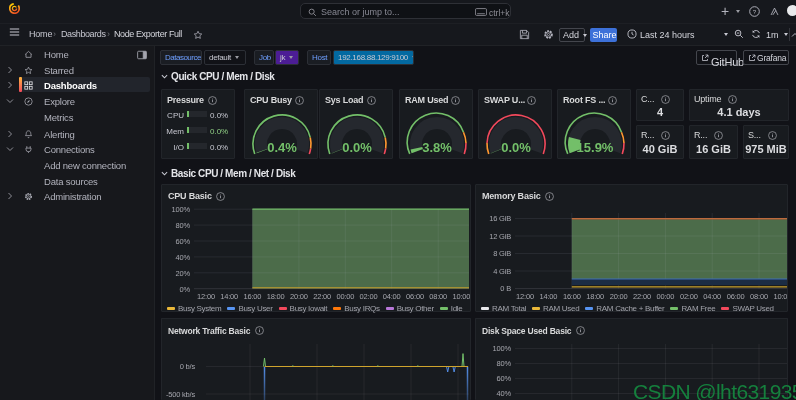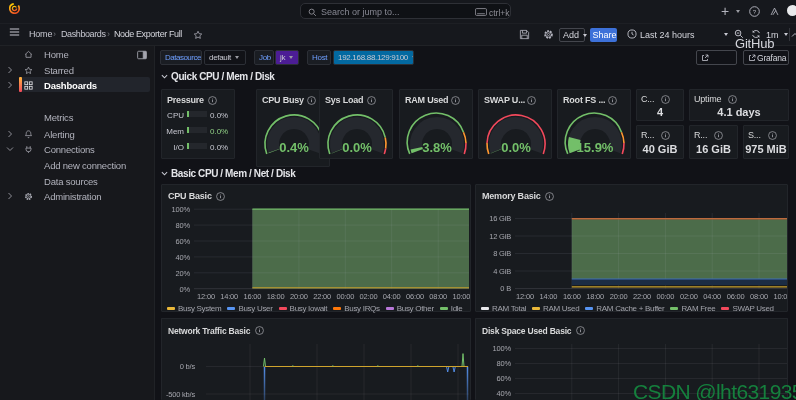--- a/index.html
+++ b/index.html
@@ -142,20 +142,30 @@
           <path d="M5 2l6 6-6 6" fill="none" stroke="#8e8e96" stroke-width="2"></path>
         </svg>
       <svg class="micon" viewBox="0 0 16 16">
           <rect x="1.5" y="1.5" width="5" height="5" fill="none" stroke="#e0e1e6" stroke-width="1.5"></rect>
           <rect x="9.5" y="1.5" width="5" height="5" fill="none" stroke="#e0e1e6" stroke-width="1.5"></rect>
           <rect x="1.5" y="9.5" width="5" height="5" fill="none" stroke="#e0e1e6" stroke-width="1.5"></rect>
           <rect x="9.5" y="9.5" width="5" height="5" fill="none" stroke="#e0e1e6" stroke-width="1.5"></rect>
         </svg>
       <div class="mtext" style="color:#ffffff;font-weight:700;">Dashboards</div>
     </div>
+    <div class="mrow" style="top:48.4px;">
+      <svg class="chev" viewBox="0 0 16 16">
+          <path d="M2 5l6 6 6-6" fill="none" stroke="#8e8e96" stroke-width="2"></path>
+        </svg>
+      <svg class="micon" viewBox="0 0 16 16">
+          <circle cx="8" cy="8" r="6.5" fill="none" stroke="#a4a5ae" stroke-width="1.4"></circle>
+          <path d="M10.5 5.5L9 9 5.5 10.5 7 7z" fill="#a4a5ae"></path>
+        </svg>
+      <div class="mtext">Explore</div>
+    </div>
     <div class="mrow" style="top:64.3px;">
       <div class="mtext">Metrics</div>
     </div>
     <div class="mrow" style="top:80.5px;">
       <svg class="chev" viewBox="0 0 16 16">
           <path d="M5 2l6 6-6 6" fill="none" stroke="#8e8e96" stroke-width="2"></path>
         </svg>
       <svg class="micon" viewBox="0 0 16 16">
           <path d="M8 1.5c-2.5 0-4 2-4 4.5 0 3-1.5 4-1.5 4h11S12 9 12 6c0-2.5-1.5-4.5-4-4.5z M6.5 12.5a1.6 1.6 0 0 0 3 0" fill="none" stroke="#a4a5ae" stroke-width="1.4"></path>
         </svg>
@@ -192,21 +202,21 @@
   <div class="chip chiplabel" style="left:160px;width:42px;letter-spacing:-0.5px;">Datasource</div>
   <div class="chip" style="left:204px;width:42px;background:#111217;">default<span class="caret"></span></div>
   <div class="chip chiplabel" style="left:254px;width:20px;">Job</div>
   <div class="chip" style="left:275px;width:24px;background:#4c1d95;">jk<span class="caret"></span></div>
   <div class="chip chiplabel" style="left:307px;width:24px;">Host</div>
   <div class="chip" style="left:333px;width:81px;background:#0369a1;">192.168.88.129:9100<span class="caret"></span></div>
   <div class="abs" style="left:696px;top:50px;width:41px;height:15px;border:1px solid #44464d;border-radius:2px;"></div>
   <svg class="abs" style="left:701px;top:53.5px" width="8" height="8" viewBox="0 0 16 16">
       <path d="M6 3H3v10h10v-3 M9 2h5v5 M14 2L8 8" fill="none" stroke="#c7c8d1" stroke-width="1.6"></path>
     </svg>
-  <div class="txt" style="left:711px;top:36px;font-size:13px;letter-spacing:-0.2px;color:#d5d6dd;margin-left:24px;">GitHub</div>
+  <div class="txt" style="left:711px;top:56px;font-size:11px;letter-spacing:-0.2px;color:#d5d6dd;">GitHub</div>
   <div class="abs" style="left:743px;top:50px;width:46px;height:15px;border:1px solid #44464d;border-radius:2px;"></div>
   <svg class="abs" style="left:748px;top:53.5px" width="8" height="8" viewBox="0 0 16 16">
       <path d="M6 3H3v10h10v-3 M9 2h5v5 M14 2L8 8" fill="none" stroke="#c7c8d1" stroke-width="1.6"></path>
     </svg>
   <div class="txt" style="left:757px;top:53px;font-size:8.5px;letter-spacing:-0.2px;color:#d5d6dd;">Grafana</div>
 
   <svg class="abs" style="left:161px;top:73px" width="7" height="7" viewBox="0 0 16 16">
       <path d="M2 5l6 6 6-6" fill="none" stroke="#c7c8d1" stroke-width="2.4"></path>
     </svg>
   <div class="txt" style="left:171px;top:70.5px;font-size:10px;letter-spacing:-0.4px;font-weight:700;color:#e4e5e9;">Quick CPU / Mem / Disk</div>
@@ -224,21 +234,21 @@
     <div class="txt" style="left:0;top:20.5px;width:22px;text-align:right;font-size:8px;color:#c7c8d1;">CPU</div>
     <div class="abs" style="left:25px;top:21px;width:20px;height:6px;background:#24272c;border-left:2px solid #73bf69;"></div>
     <div class="txt" style="left:48px;top:20.5px;font-size:8px;color:#c7c8d1;">0.0%</div>
     <div class="txt" style="left:0;top:36.5px;width:22px;text-align:right;font-size:8px;color:#c7c8d1;">Mem</div>
     <div class="abs" style="left:25px;top:37px;width:20px;height:6px;background:#24272c;border-left:2px solid #73bf69;"></div>
     <div class="txt" style="left:48px;top:36.5px;font-size:8px;color:#8fce84;">0.0%</div>
     <div class="txt" style="left:0;top:52.5px;width:22px;text-align:right;font-size:8px;color:#c7c8d1;">I/O</div>
     <div class="abs" style="left:25px;top:53px;width:20px;height:6px;background:#24272c;border-left:2px solid #73bf69;"></div>
     <div class="txt" style="left:48px;top:52.5px;font-size:8px;color:#c7c8d1;">0.0%</div>
   </div>
-  <div class="panel" style="left:256px;top:89px;width:74px;height:78px;">
+  <div class="panel" style="left:244px;top:89px;width:74px;height:70px;">
     <div class="ptitle" style="left:5px;top:5px;">CPU Busy</div>
     <svg class="ginfo" style="left:50px;top:5.5px" width="9" height="9" viewBox="0 0 16 16">
         <circle cx="8" cy="8" r="7" fill="none" stroke="#9a9ba2" stroke-width="1.4"></circle>
         <path d="M8 7v4 M8 4.6v1.6" stroke="#9a9ba2" stroke-width="1.6"></path>
       </svg>
     <svg class="abs" style="left:0;top:0" width="74" height="70" viewBox="0 0 74 70">
       <path d="M9.75 63.92 A29 29 0 1 1 65.25 47.48" fill="none" stroke="#73bf69" stroke-width="1.6"></path>
       <path d="M65.25 47.48 A29 29 0 0 1 65.64 58.54" fill="none" stroke="#ff9830" stroke-width="1.6"></path>
       <path d="M65.64 58.54 A29 29 0 0 1 64.25 63.92" fill="none" stroke="#f2495c" stroke-width="1.6"></path>
       <path d="M17.27 61.18 A21 21 0 1 1 56.73 61.18" fill="none" stroke="#25282e" stroke-width="12"></path>

